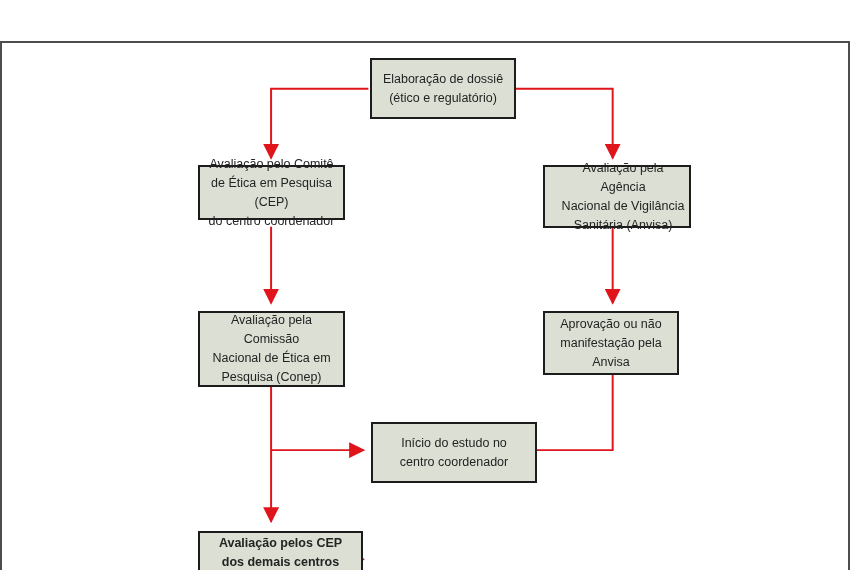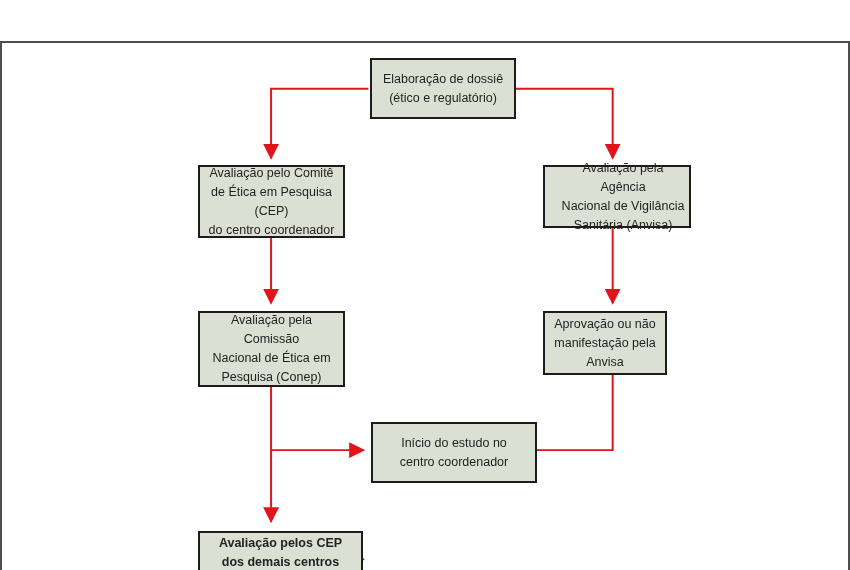--- a/index.html
+++ b/index.html
@@ -68,33 +68,33 @@
     <polyline points="614,185 614,262" marker-end="url(#arrow)"></polyline>
     <polyline points="270,332 270,482" marker-end="url(#arrow)"></polyline>
     <polyline points="270,410 363,410" marker-end="url(#arrow)"></polyline>
     <polyline points="614,332 614,410 521,410" marker-end="url(#arrow)"></polyline>
     <polyline points="343,520 363,520" marker-end="url(#arrow)"></polyline>
   </svg>
 
   <div class="flow-node" style="left:368px; top:15px; width:146px; height:61px;">Elaboração de dossiê
 (ético e regulatório)</div>
 
-  <div class="flow-node" style="left:196px; top:122px; width:147px; height:73px;">Avaliação pelo Comitê
+  <div class="flow-node" style="left:196px; top:122px; width:147px; height:55px;">Avaliação pelo Comitê
 de Ética em Pesquisa (CEP)
 do centro coordenador</div>
 
   <div class="flow-node" style="left:541px; top:122px; width:148px; height:63px;padding-left:16px;">Avaliação pela Agência
 Nacional de Vigilância
 Sanitária (Anvisa)</div>
 
   <div class="flow-node" style="left:196px; top:268px; width:147px; height:76px;">Avaliação pela Comissão
 Nacional de Ética em
 Pesquisa (Conep)</div>
 
-  <div class="flow-node" style="left:541px; top:268px; width:124px; height:64px;">Aprovação ou não
+  <div class="flow-node" style="left:541px; top:268px; width:136px; height:64px;">Aprovação ou não
 manifestação pela
 Anvisa</div>
 
   <div class="flow-node" style="left:369px; top:379px; width:166px; height:61px;">Início do estudo no
 centro coordenador</div>
 
   <div class="flow-node" style="left:196px; top:488px; width:165px; height:63px;font-weight:bold;">Avaliação pelos CEP
 dos demais centros
 participantes</div>
 

